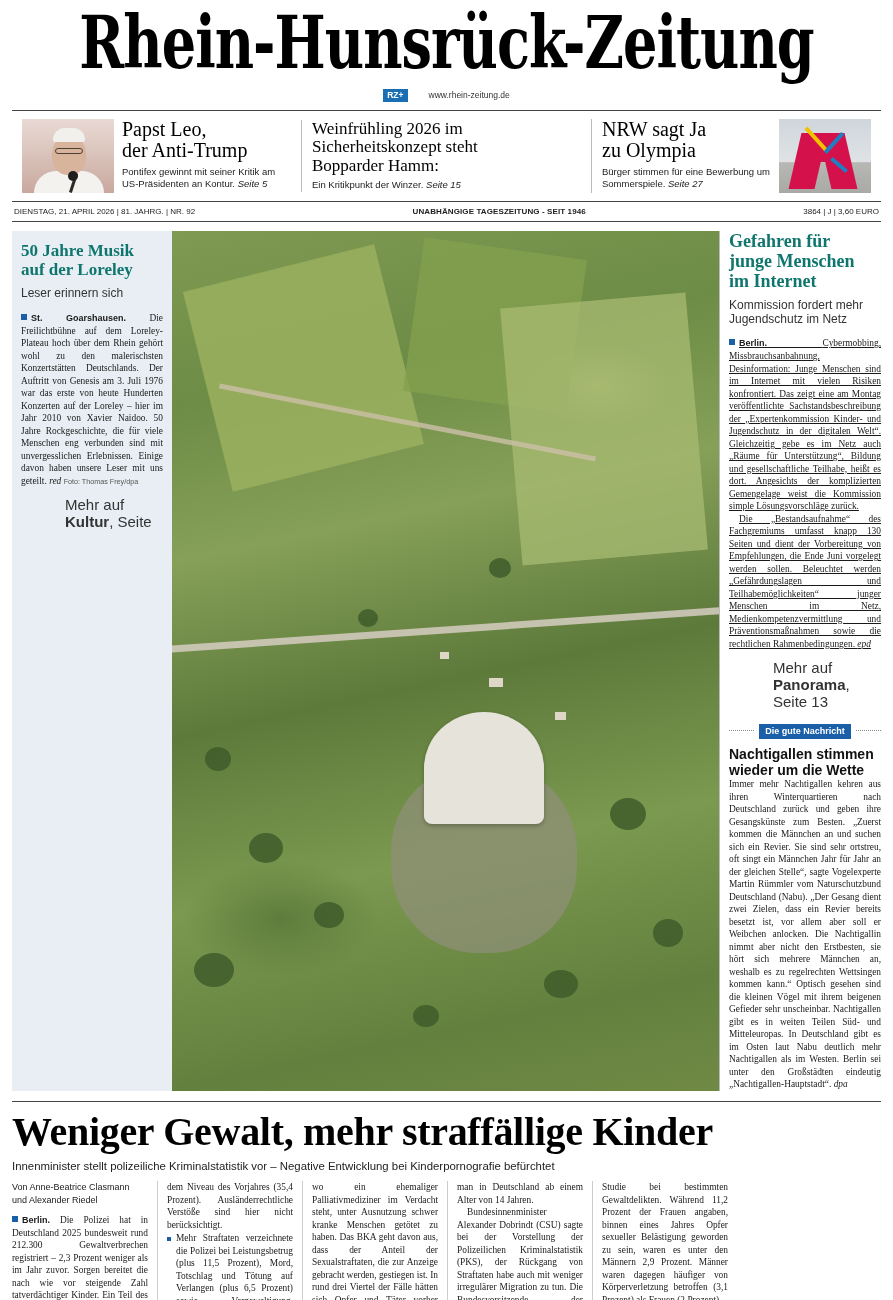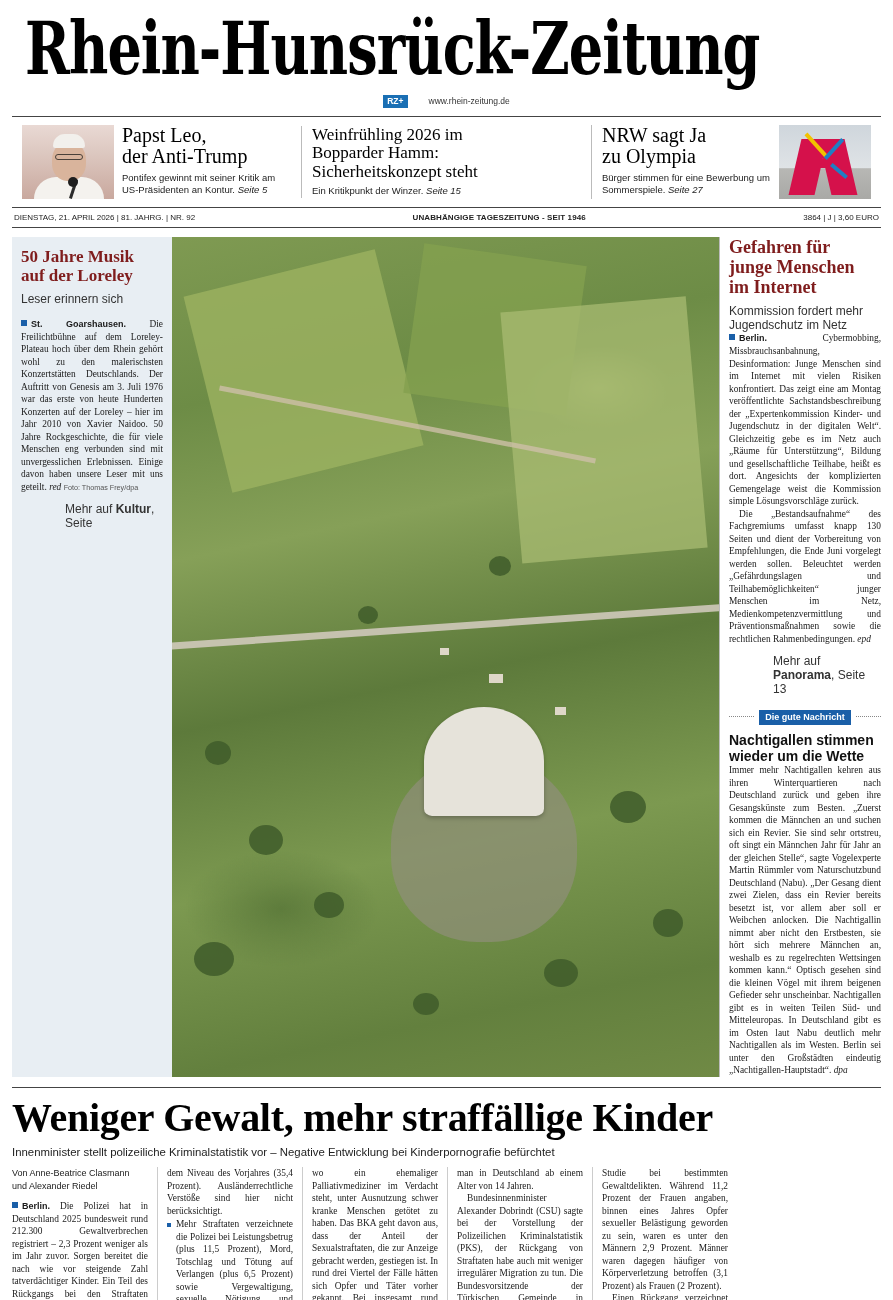--- a/index.html
+++ b/index.html
@@ -6,21 +6,21 @@
   body {
     width: 893px; height: 1300px;
     background: #ffffff;
     font-family: "Liberation Sans", sans-serif;
     color: #111;
     overflow: hidden;
   }
   .page { width: 893px; height: 1300px; position: relative; padding: 0 12px; }
 
   
-  .masthead { text-align: left; padding-top: 14px; }
+  .masthead { text-align: center; padding-top: 8px; }
   .masthead-title {
     font-family: "DejaVu Serif", serif;
     font-weight: bold;
     font-size: 62px;
     letter-spacing: -1px;
     line-height: 0.98;
     transform: scaleY(1.18) scaleX(0.97);
     transform-origin: center top;
     color: #000;
     font-stretch: condensed;
@@ -78,32 +78,32 @@
   .dateline .mid { font-weight: bold; letter-spacing: 0.1px; }
 
   
   .topsec { display: flex; margin-top: 9px; gap: 0; }
   .col-left-top { width: 160px; flex: 0 0 160px; background: #e8eef3; padding: 10px 9px 8px 9px; }
   .col-photo { flex: 1; position: relative; overflow: hidden; }
   .col-right-top { width: 162px; flex: 0 0 162px; padding-left: 9px; border-left: 1px solid #bbb; }
 
   .kicker-head {
     font-family: "Liberation Serif", serif; font-weight: bold;
-    font-size: 17px; line-height: 1.12; color: #7f1d1d;
+    font-size: 17px; line-height: 1.12; color: #0f766e;
   }
   .kicker-dek { font-size: 12px; margin-top: 7px; color: #333; }
   .body-serif {
     font-family: "Liberation Serif", serif;
     font-size: 9.4px; line-height: 1.33; text-align: justify; color: #1a1a1a;
     hyphens: auto;
   }
   .sq { display:inline-block; width:6px; height:6px; background:#1a5fa8; margin-right:4px; vertical-align: 1px; }
   .place { font-family:"Liberation Sans",sans-serif; font-weight: bold; font-size: 9px; }
   .credit { font-size: 7.2px; color:#555; font-family:"Liberation Sans",sans-serif;}
-  .more-line { font-size: 12px; margin-top: 9px; color: #333; padding-left: 44px; }
+  .more-line { font-size: 15px; margin-top: 9px; color: #333; padding-left: 44px; }
   .more-line b { font-weight: bold; }
 
   
   .aerial { position:absolute; inset:0;
      background:
        radial-gradient(ellipse 120px 70px at 78% 18%, #9fb46a 0%, transparent 60%),
        radial-gradient(ellipse 150px 90px at 20% 80%, #5e7c3c 0%, transparent 65%),
        linear-gradient(168deg,#7f9a52 0%,#6d8c46 18%,#86a058 34%,#5d7a3b 52%,#7c9950 70%,#63803e 88%,#708a45 100%);
   }
   .aerial .field1 { position:absolute; left:6%; top:4%; width:36%; height:24%; background:#9ab05f; transform: rotate(-14deg); opacity:.85;}
@@ -180,22 +180,22 @@
           <span>Pontifex gewinnt mit seiner Kritik am US-Präsidenten an Kontur.</span>
           <i>Seite 5</i>
         </div>
       </div>
     </div>
 
     <div class="teaser">
       <div class="teaser-text-wrap">
         <div class="teaser-head small">
           <div>Weinfrühling 2026 im</div>
+          <div>Sicherheitskonzept steht</div>
           <div>Bopparder Hamm:</div>
-          <div>Sicherheitskonzept steht</div>
         </div>
         <div class="teaser-dek">
           <span>Ein Kritikpunkt der Winzer.</span>
           <i>Seite 15</i>
         </div>
       </div>
     </div>
 
     <div class="teaser">
       <div class="teaser-text-wrap">
@@ -272,21 +272,21 @@
     <div class="col-right-top">
       <div class="kicker-head" style="font-size:18px;">
         <div>Gefahren für</div>
         <div>junge Menschen</div>
         <div>im Internet</div>
       </div>
       <div class="kicker-dek">
         <div>Kommission fordert mehr</div>
         <div>Jugendschutz im Netz</div>
       </div>
-      <div class="body-serif" style="">
+      <div class="body-serif" style="margin-top:11px;text-decoration:underline;">
         <p><span class="sq"></span><span class="place">Berlin.</span>
         <span>Cybermobbing, Missbrauchsanbahnung, Desinformation: Junge Menschen sind im Internet mit vielen Risiken konfrontiert. Das zeigt eine am Montag veröffentlichte Sachstandsbeschreibung der „Expertenkommission Kinder- und Jugendschutz in der digitalen Welt“. Gleichzeitig gebe es im Netz auch „Räume für Unterstützung“, Bildung und gesellschaftliche Teilhabe, heißt es dort. Angesichts der komplizierten Gemengelage weist die Kommission simple Lösungsvorschläge zurück.</span></p>
         <p style="text-indent:10px;"><span>Die „Bestandsaufnahme“ des Fachgremiums umfasst knapp 130 Seiten und dient der Vorbereitung von Empfehlungen, die Ende Juni vorgelegt werden sollen. Beleuchtet werden „Gefährdungslagen und Teilhabemöglichkeiten“ junger Menschen im Netz, Medienkompetenzvermittlung und Präventionsmaßnahmen sowie die rechtlichen Rahmenbedingungen.</span>
         <i>epd</i></p>
       </div>
       <div class="more-line">
         <span>Mehr auf </span><b>Panorama</b><span>, Seite 13</span>
       </div>
 
       <div class="good-news-rule">

